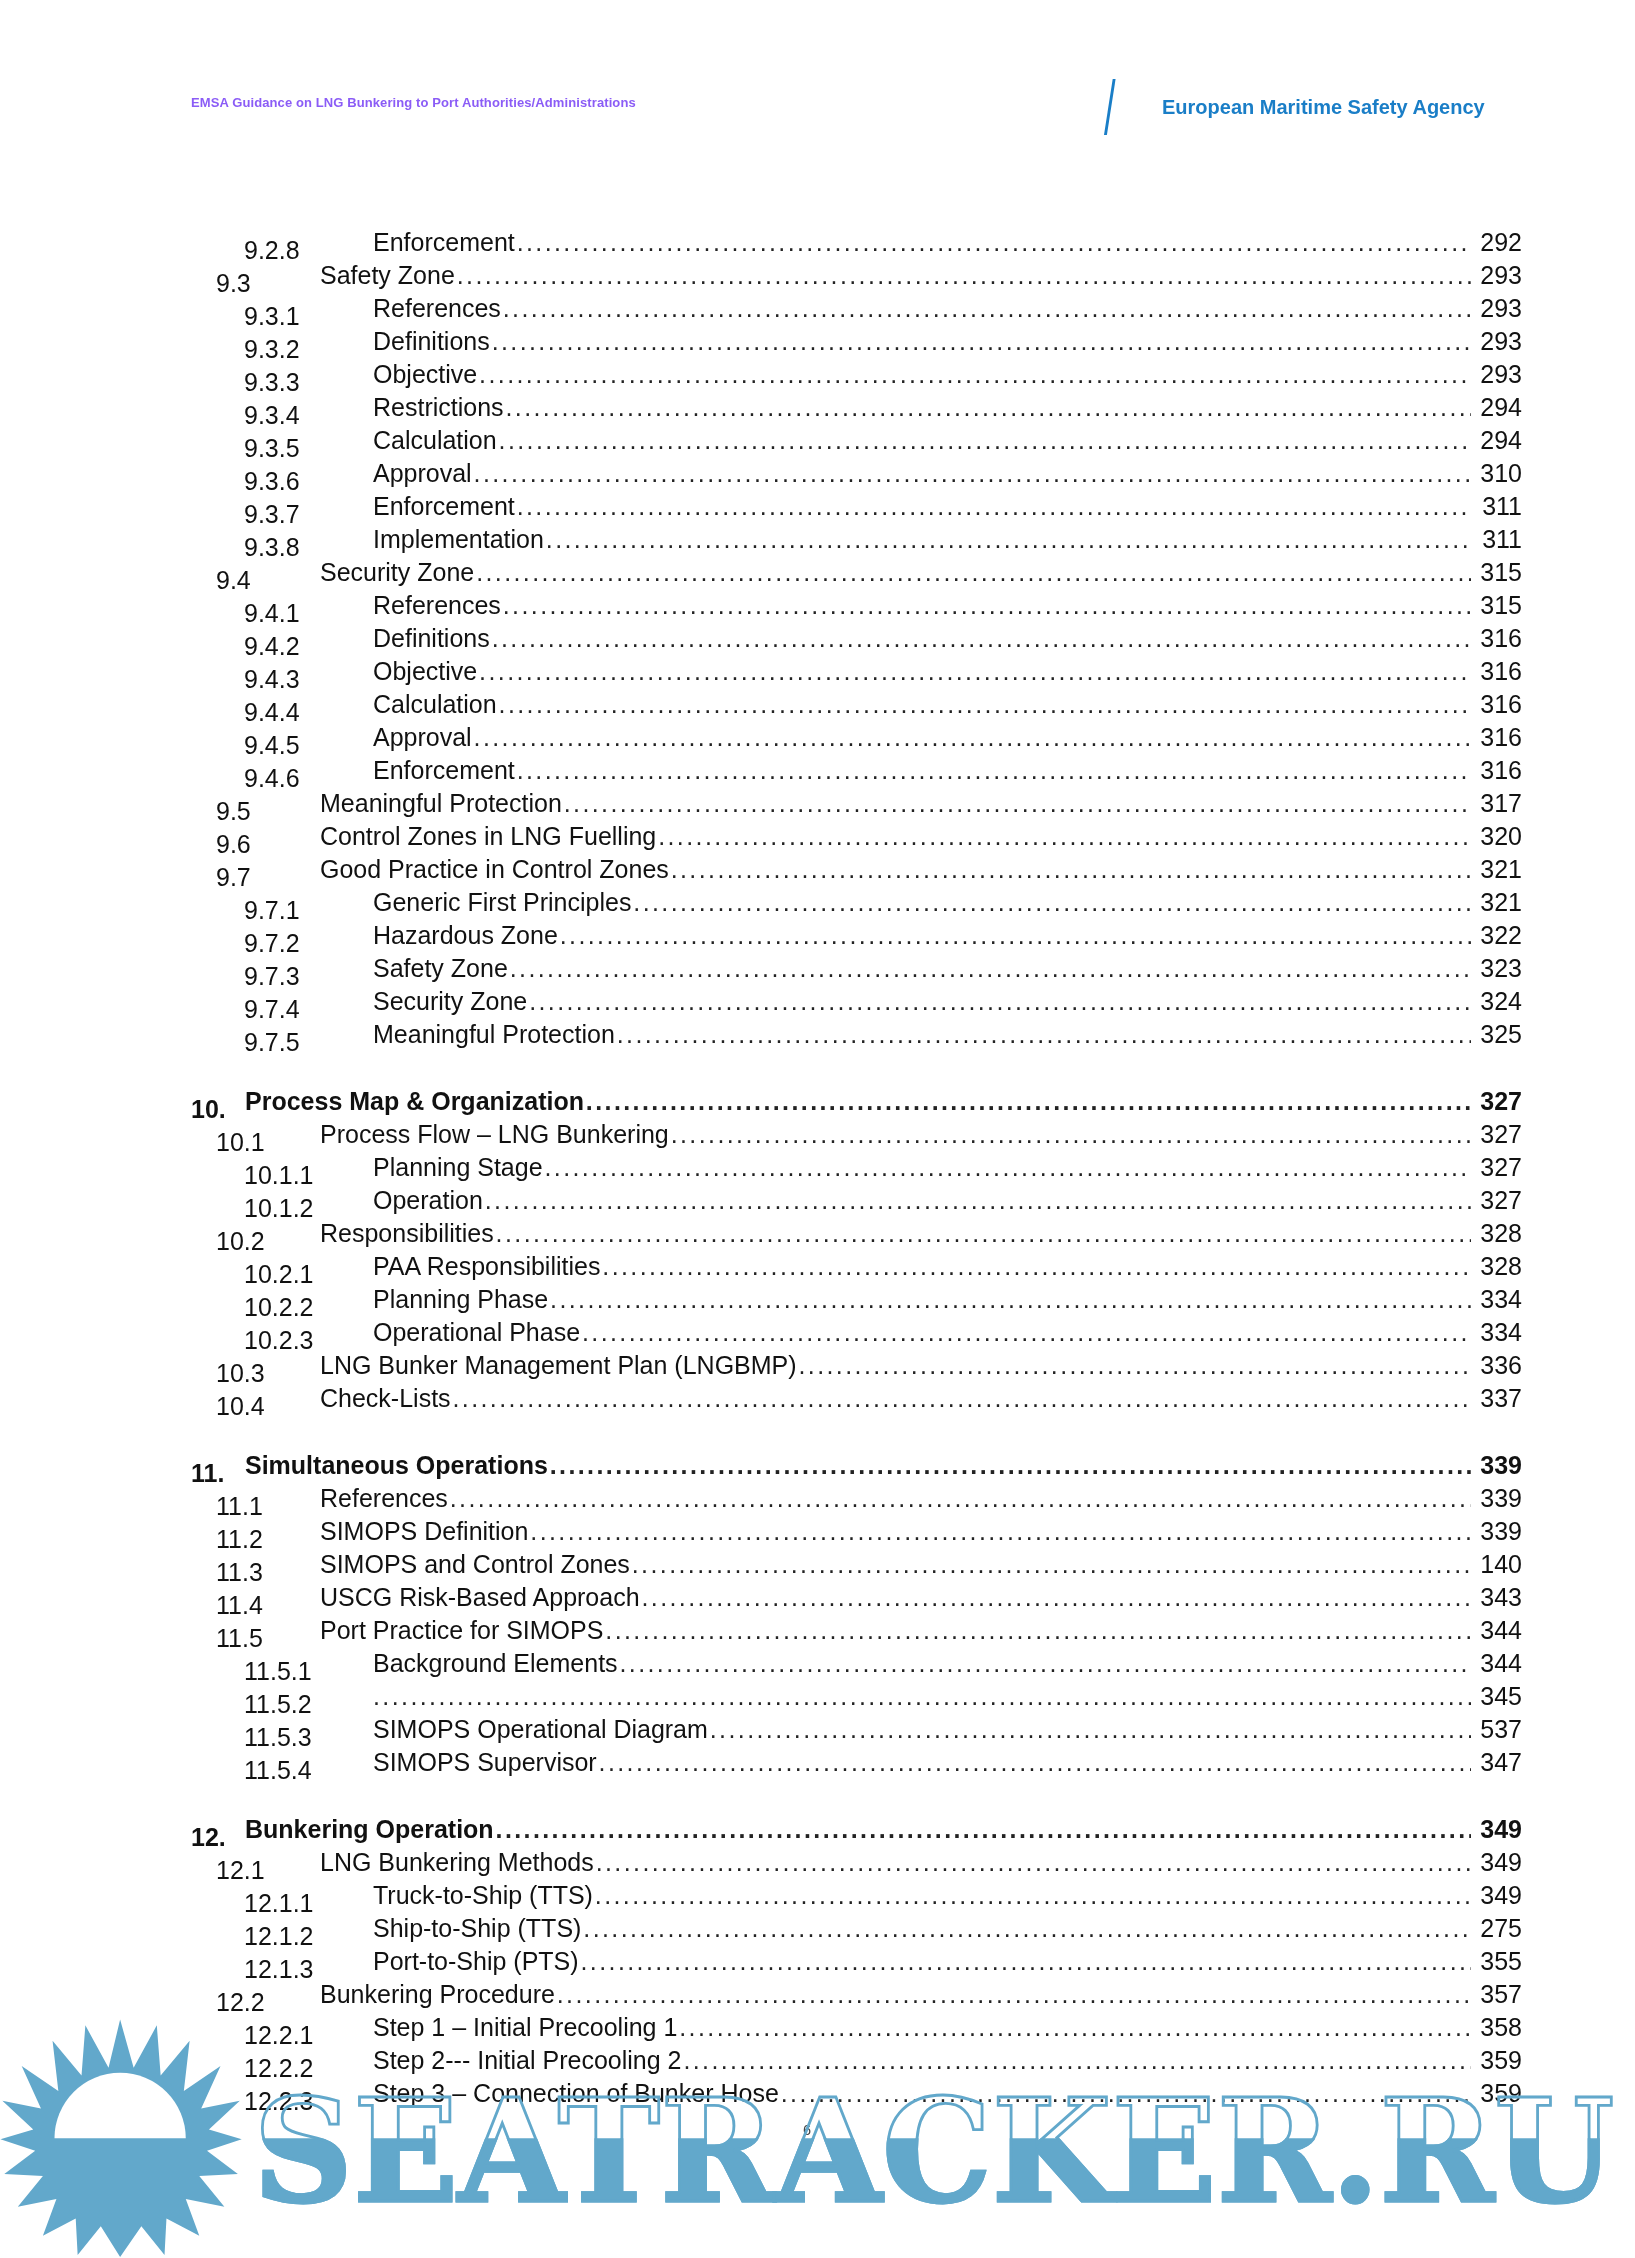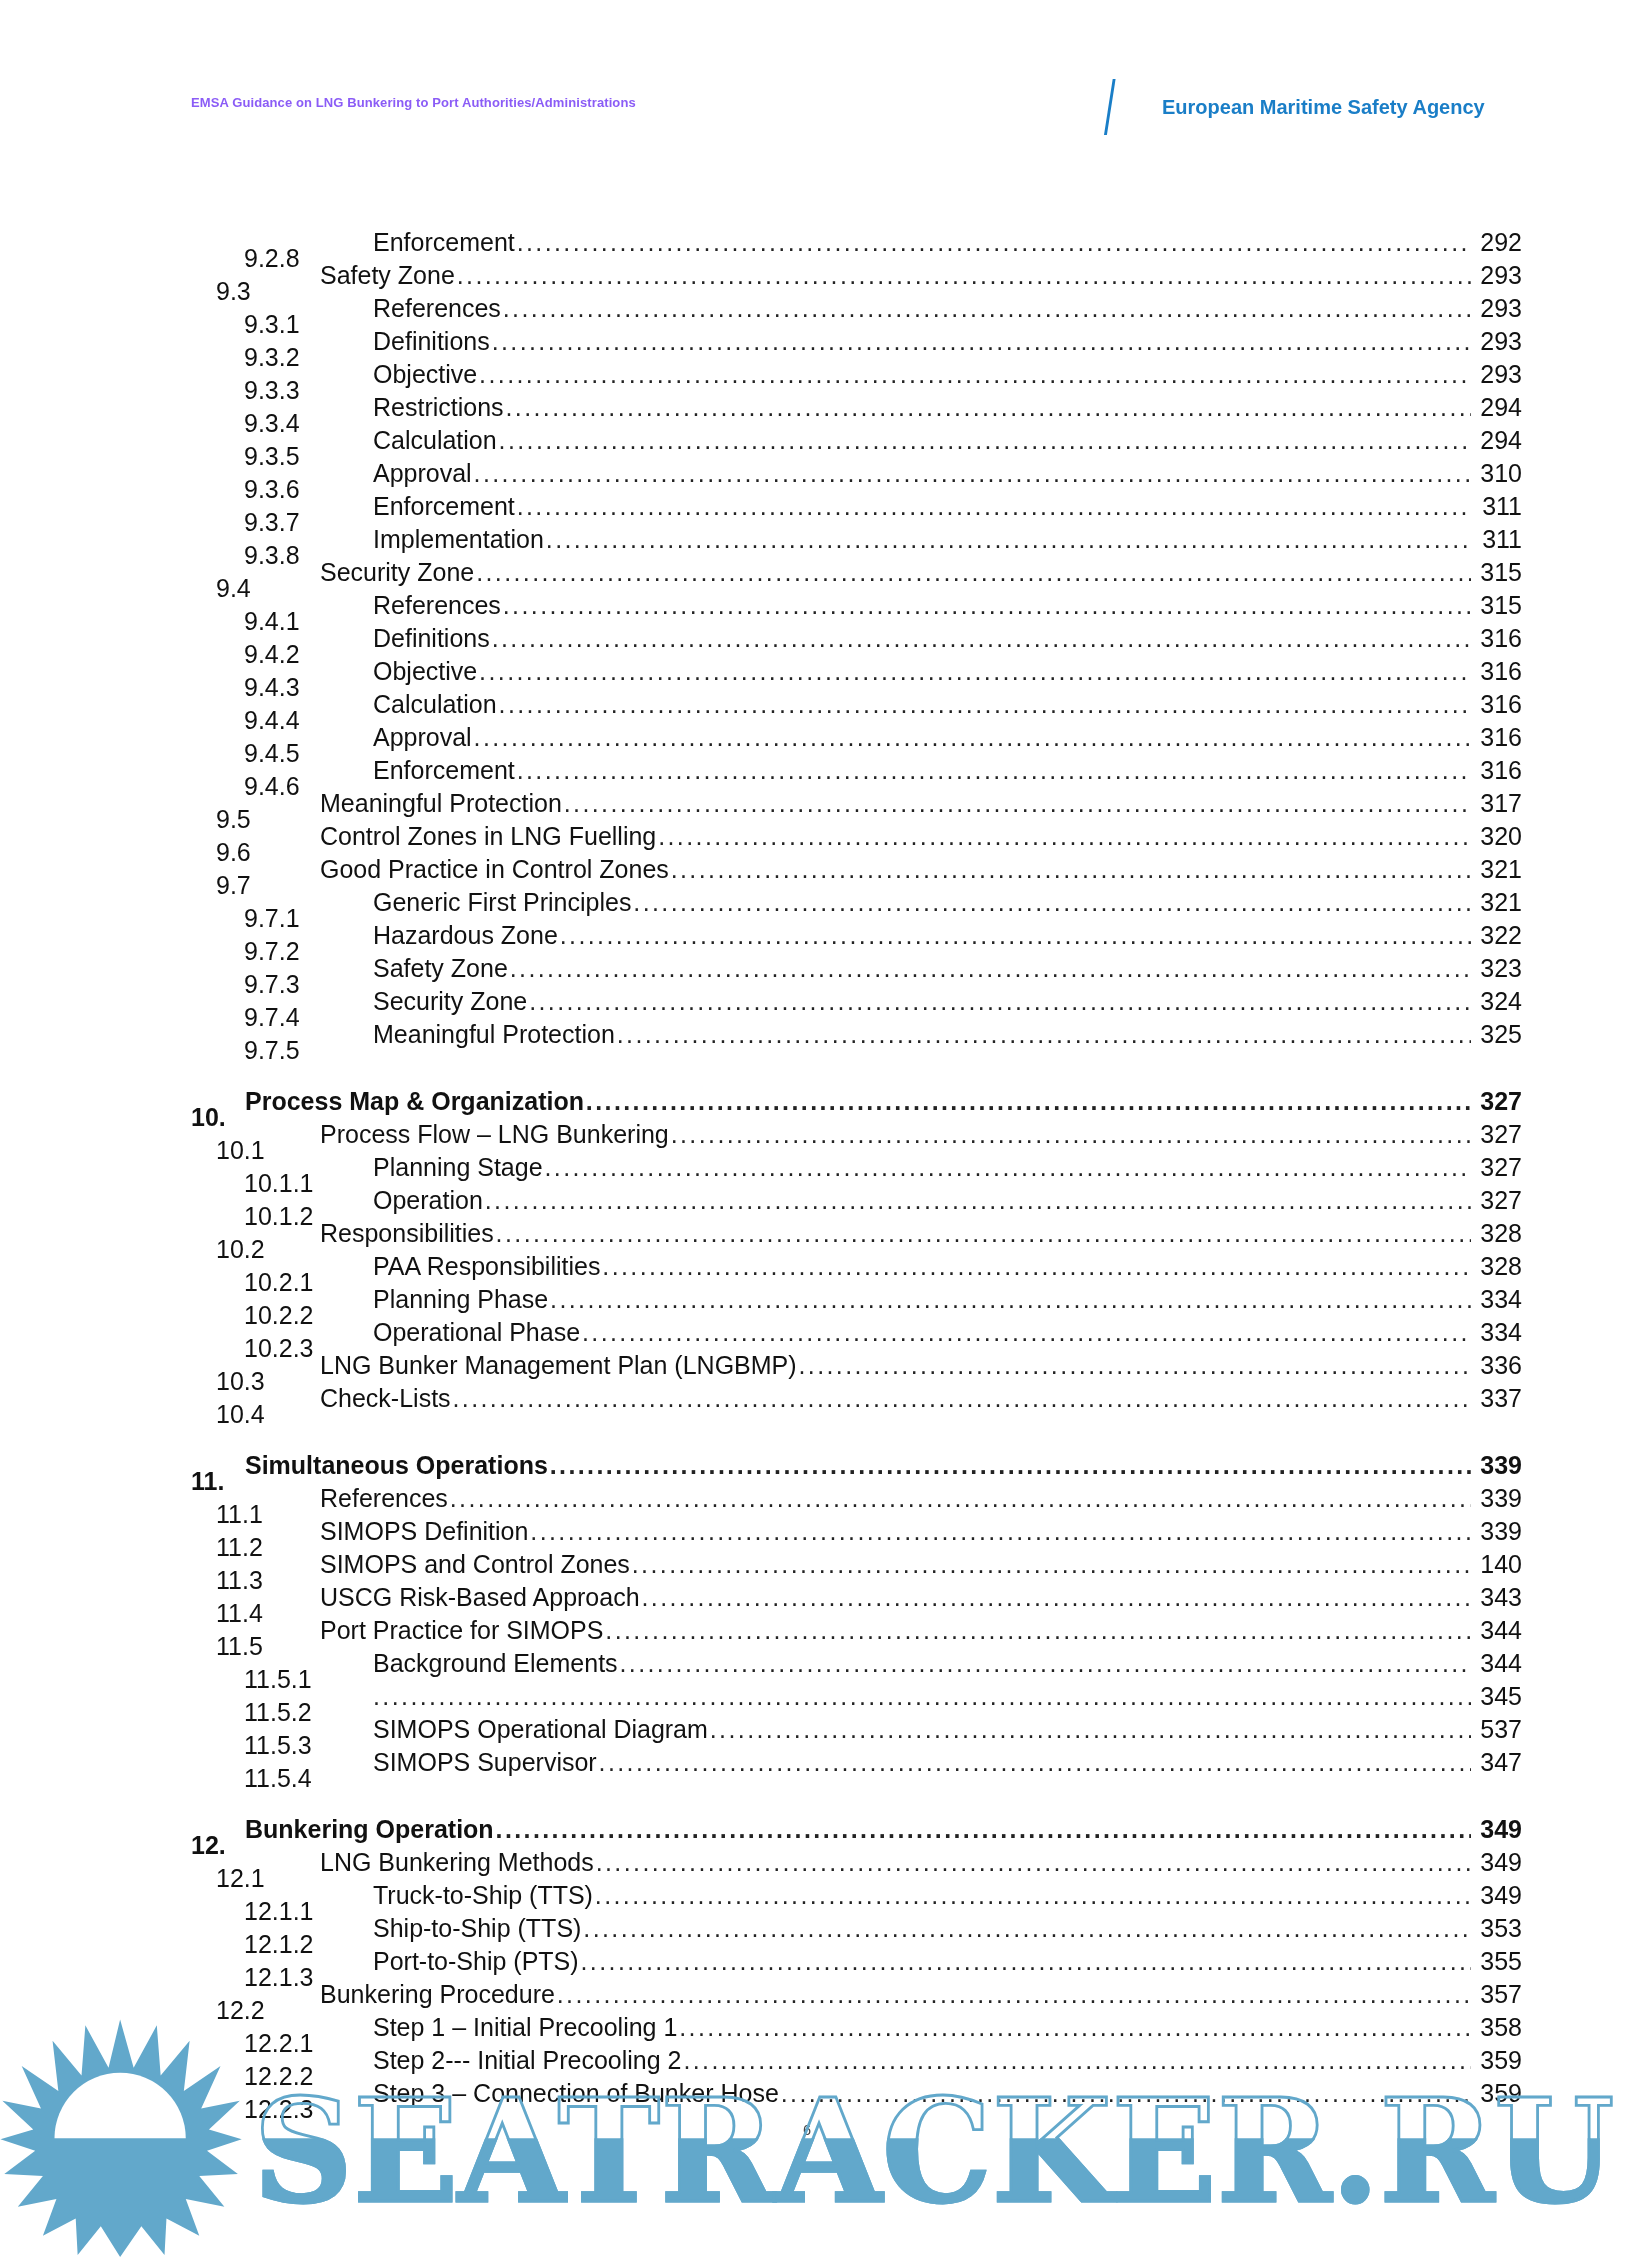--- a/index.html
+++ b/index.html
@@ -18,21 +18,21 @@
     position: absolute; left: 1162px; top: 96px;
     font-size: 20px; font-weight: bold; color: #1a7ec7;
   }
   .toc {
     position: absolute; left: 0; top: 226px; width: 1636px;
   }
   .toc-row {
     position: relative; height: 33px; font-size: 25px; line-height: 33px;
     white-space: nowrap;
   }
-  .toc-row .num { position: absolute; top: 16px; }
+  .toc-row .num { position: absolute; top: 8px; }
   .toc-row .title-wrap {
     position: absolute; top: 0; right: 114px;
     display: flex; align-items: flex-start;
   }
   .toc-row .title { padding-right: 1.9px; }
   .toc-row .leader {
     flex: 1; overflow: hidden; letter-spacing: 2.4px; color: #222;
   }
   .toc-row .page { width: 51px; text-align: right; }
   .lvl1 .num { left: 191px; }
@@ -444,21 +444,21 @@
         <span class="title">Truck-to-Ship (TTS)</span>
         <span class="leader">............................................................................................................................................................................................................................................................................................................</span>
         <span class="page">349</span>
       </span>
     </div>
     <div class="toc-row lvl3">
       <span class="num">12.1.2</span>
       <span class="title-wrap">
         <span class="title">Ship-to-Ship (TTS)</span>
         <span class="leader">............................................................................................................................................................................................................................................................................................................</span>
-        <span class="page">353</span>
+        <span class="page">275</span>
       </span>
     </div>
     <div class="toc-row lvl3">
       <span class="num">12.1.3</span>
       <span class="title-wrap">
         <span class="title">Port-to-Ship (PTS)</span>
         <span class="leader">............................................................................................................................................................................................................................................................................................................</span>
         <span class="page">355</span>
       </span>
     </div>

